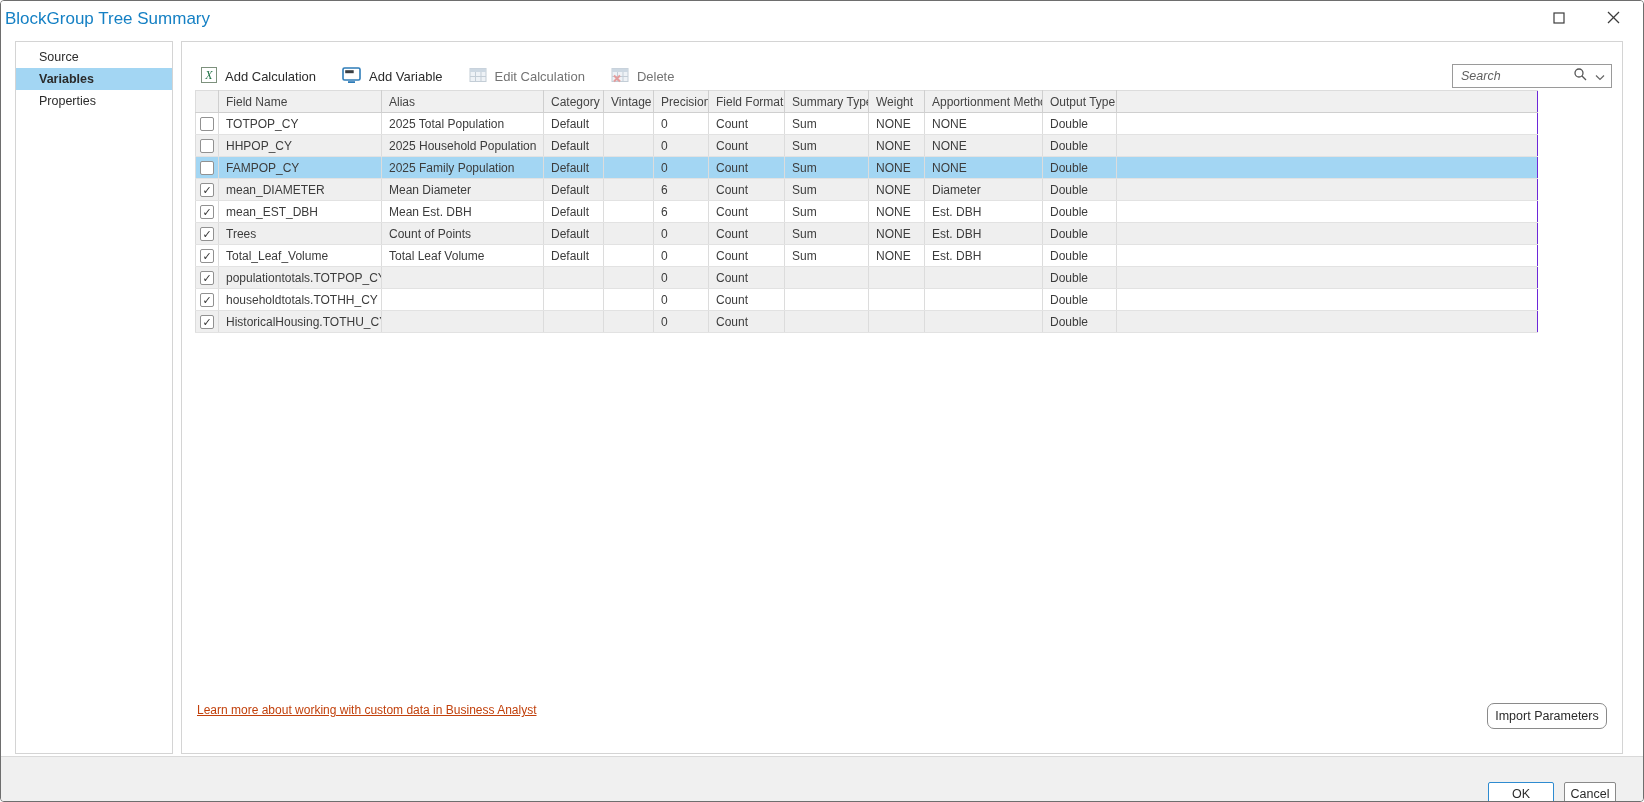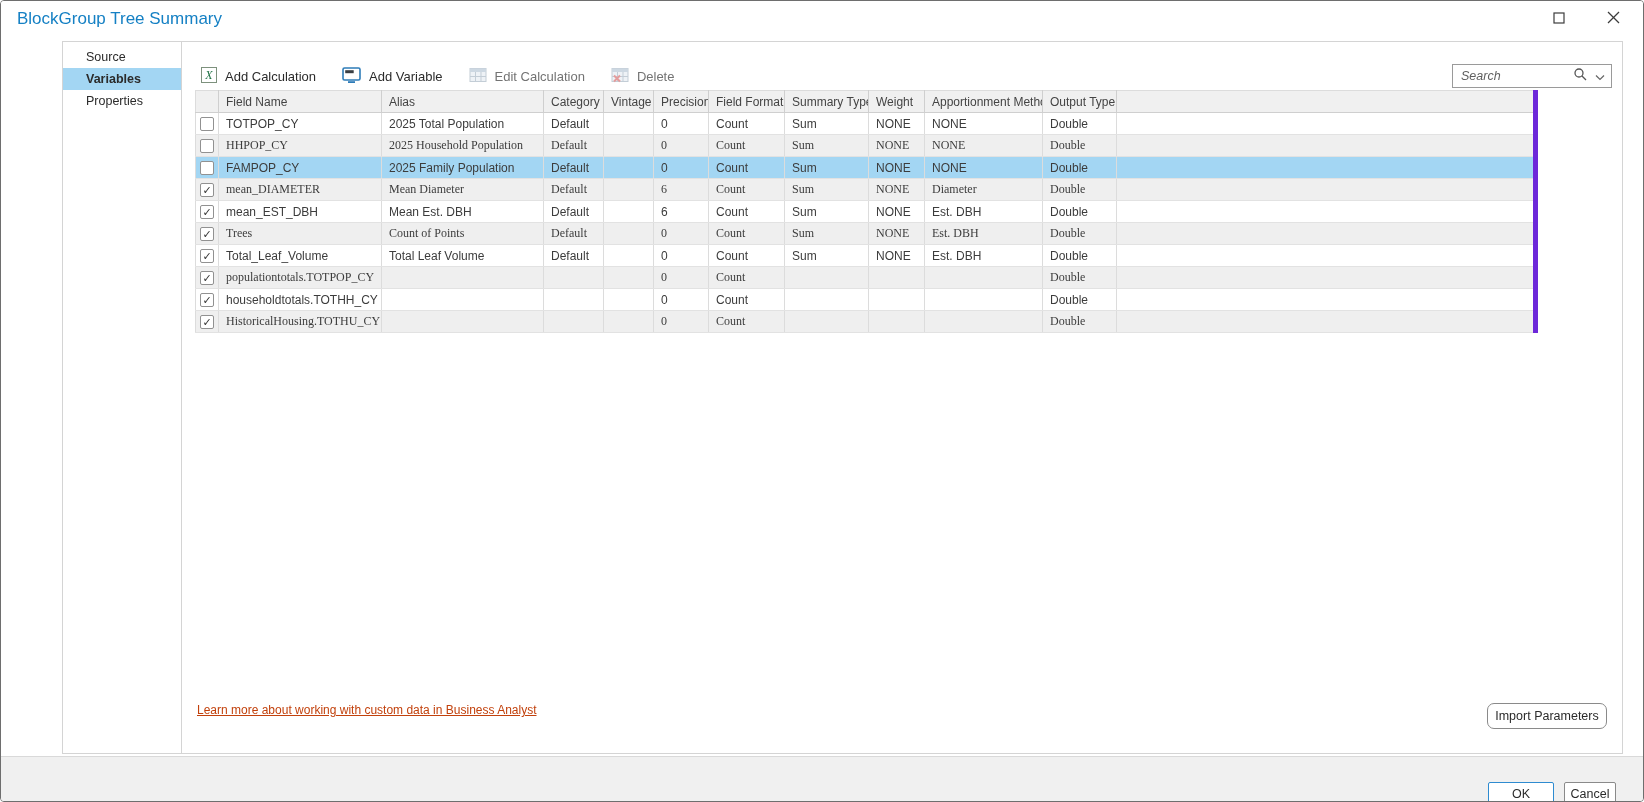--- a/index.html
+++ b/index.html
@@ -3,27 +3,27 @@
 <meta charset="utf-8">
 <style>
   * { margin:0; padding:0; box-sizing:border-box; }
   html,body { background:#fff; font-family:"Liberation Sans", sans-serif; }
   .window {
     position:relative; width:1644px; height:802px; background:#fff;
     border:1px solid #6e6e6e; border-radius:4px; overflow:hidden;
   }
   
   .titlebar { position:absolute; top:0; left:0; right:0; height:36px; background:#fff; display:flex; align-items:center; }
-  .title { font-size:17px; color:#1580c4; padding-left:16px; flex:1; }
+  .title { font-size:17px; color:#1580c4; padding-left:4px; flex:1; }
   .win-icons { display:flex; align-items:center; gap:34px; padding-right:20px; }
   .win-btn { width:20px; height:20px; display:flex; align-items:center; justify-content:center; cursor:default; }
   
   .sidebar {
     position:absolute; left:14px; top:40px; width:158px; height:713px;
-    background:#fff; border:1px solid #d4d4d4; padding-top:4px;margin-left:47px;
+    background:#fff; border:1px solid #d4d4d4; padding-top:4px;
   }
   .side-item { height:22px; line-height:22px; font-size:12.5px; color:#2b2b2b; padding-left:23px; }
   .side-item.selected { background:#a3d6f3; font-weight:bold; }
   
   .content {
     position:absolute; left:180px; top:40px; width:1442px; height:713px;
     background:#fff; border:1px solid #d4d4d4;
   }
   .toolbar { position:absolute; top:20px; left:14px; right:10px; height:28px; display:flex; align-items:center; }
   .tb-btn { display:flex; align-items:center; gap:7px; font-size:13px; color:#2b2b2b; margin-right:18px; padding:2px 4px; }
@@ -39,23 +39,23 @@
   .searchbox input::placeholder { color:#5f5f5f; font-style:italic; }
   .search-glyphs { display:flex; align-items:center; gap:8px; }
   
   .table-wrap { position:absolute; top:48px; left:13px; }
   table { border-collapse:collapse; table-layout:fixed; width:1343px; font-size:12px; color:#3c3c3c; }
   th, td { height:22px; padding:0 0 0 7px; text-align:left; white-space:nowrap; overflow:hidden;
            border-right:1px solid #dcdcdc; border-bottom:1px solid #e2e2e2; font-weight:normal; }
   thead th { background:#f0f0f0; color:#444; border-right:1px solid #cfcfcf; border-bottom:1px solid #cfcfcf; border-top:1px solid #dcdcdc; }
   th.filler, td.filler { border-right:none; }
   th:first-child, td.cbcell { padding:0; text-align:center; }
-  tr.alt td { background:#efefef;font-family:Liberation Serif, serif; }
+  tr.alt td { background:#efefef; }
   tr.selected td { background:#a3d6f3; }
-  .table-outline { border-left:1px solid #dcdcdc; border-right:5px solid #6d28d9; }
+  .table-outline { border-left:1px solid #dcdcdc; border-right:1px solid #6d28d9; }
   .cb {
     display:inline-block; width:14px; height:14px; border:1px solid #919191; border-radius:2px;
     background:#fff; vertical-align:middle; line-height:13px; font-size:11px; color:#333; text-align:center;
   }
   
   .learn-link { position:absolute; left:15px; top:661px; font-size:12px; color:#c2410c; text-decoration:underline; }
   .import-btn {
     position:absolute; right:15px; top:661px; width:120px; height:26px; background:#fff;
     border:1px solid #8a8a8a; border-radius:7px; font-size:12.5px; color:#2b2b2b;
     display:flex; align-items:center; justify-content:center;

